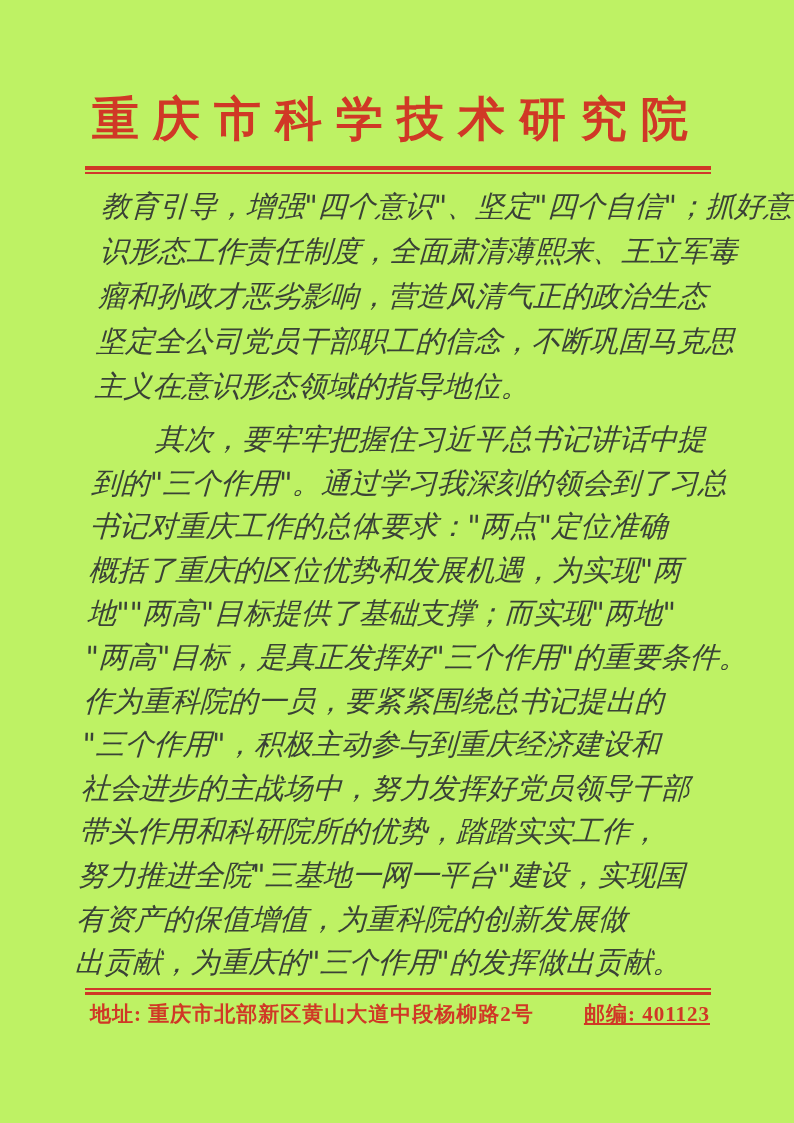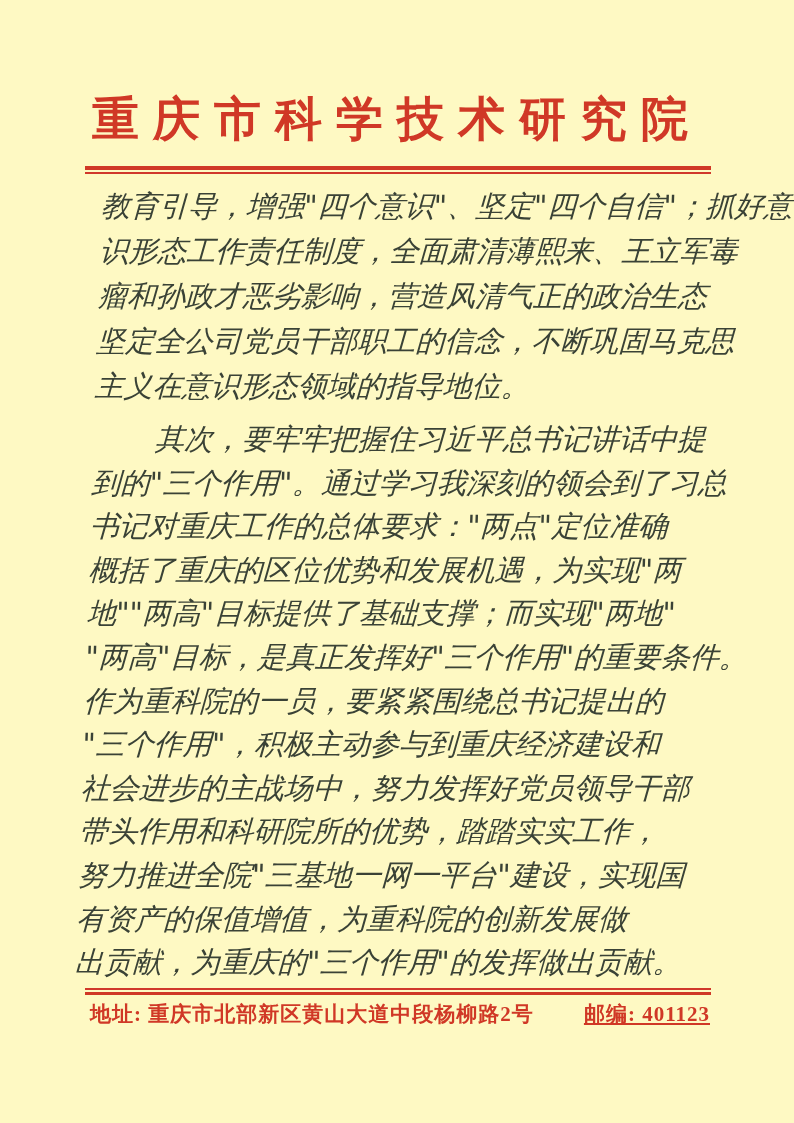--- a/index.html
+++ b/index.html
@@ -2,21 +2,21 @@
 <html><head>
 <meta charset="utf-8">
 <style>
   * { margin: 0; padding: 0; box-sizing: border-box; }
   html, body { background: #888; }
   .page {
     position: relative;
     width: 794px;
     height: 1123px;
     margin: 0 auto;
-    background: #fef9c3;
+    background: #bef264;
     overflow: hidden;
     font-family: "Liberation Serif", serif;
   }
   .letterhead-title {
     position: absolute;
     top: 88px;
     left: 0;
     width: 100%;
     text-align: center;
     font-size: 47px;

